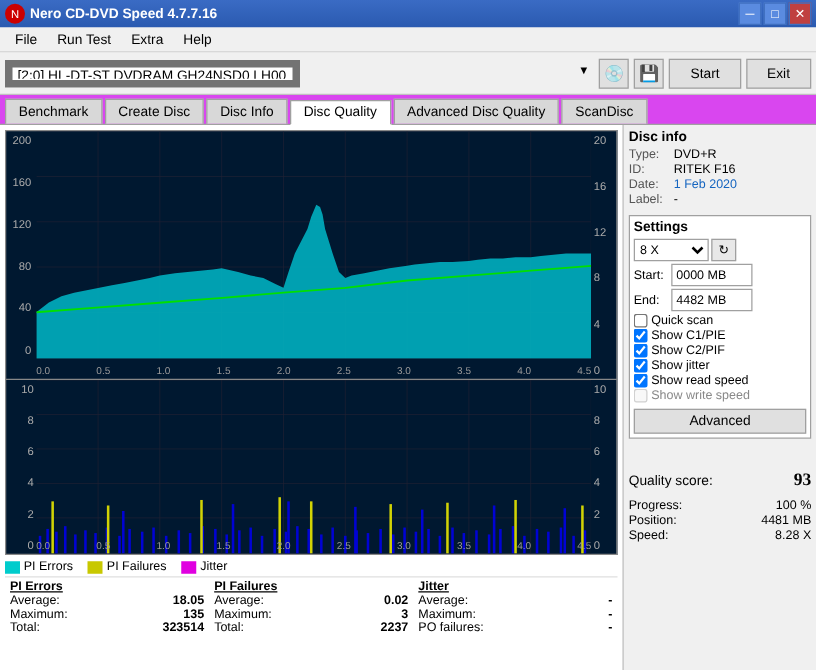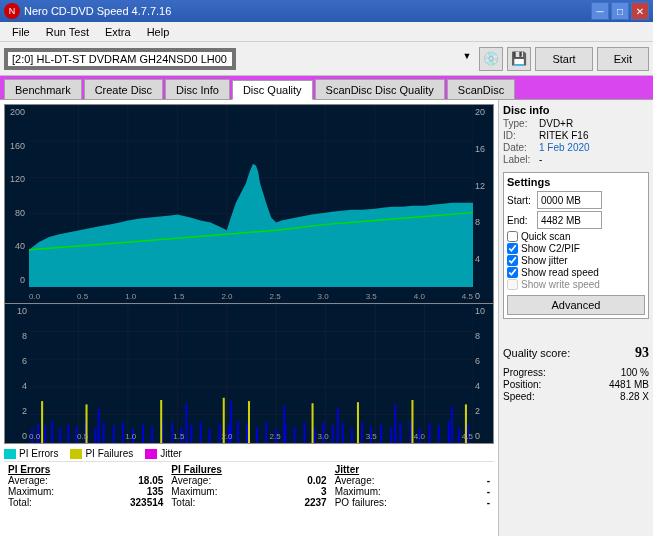--- a/index.html
+++ b/index.html
@@ -10,21 +10,21 @@
       background: linear-gradient(to bottom, #3a6bc4, #2a5ab0);
       height: 22px;
       display: flex;
       align-items: center;
       justify-content: space-between;
       padding: 0 4px;
       color: white;
     }
     .title-bar-left { display: flex; align-items: center; gap: 4px; }
     .title-bar-icon { width: 16px; height: 16px; background: #c00; border-radius: 50%; display: flex; align-items: center; justify-content: center; font-size: 9px; color: white; }
-    .title-bar-text { font-size: 11px; color: white; font-weight: normal; }
+    .title-bar-text { font-size: 11px; color: white; font-weight: bold; }
     .title-bar-controls { display: flex; gap: 2px; }
     .title-btn { width: 18px; height: 18px; background: #5a8be0; border: 1px solid #4070c0; color: white; font-size: 10px; display: flex; align-items: center; justify-content: center; cursor: pointer; }
     .title-btn.close { background: #c04040; }
 
     
     .menu-bar {
       background: #f0f0f0;
       height: 20px;
       display: flex;
       align-items: center;
@@ -61,21 +61,21 @@
       flex-direction: column;
       align-items: center;
       line-height: 1;
     }
     .nero-text { font-size: 14px; font-weight: bold; color: white; letter-spacing: 2px; }
     .cd-text { font-size: 7px; color: #aaa; letter-spacing: 1px; }
     .drive-select {
       flex: 1;
       height: 22px;
       background: white;
-      border: 4px solid #737373;
+      border: 6px solid #737373;
       padding: 1px 4px;
       font-size: 11px;
       appearance: none;
       -webkit-appearance: none;
     }
     .drive-select-wrapper { flex: 1; position: relative; }
     .drive-select-wrapper::after { content: '▼'; position: absolute; right: 4px; top: 3px; font-size: 9px; pointer-events: none; }
     .toolbar-icon-btn {
       width: 24px; height: 24px;
       background: #e0e0e0;
@@ -400,21 +400,21 @@
   <div class="toolbar-icon-btn">💾</div>
   <button class="start-btn">Start</button>
   <button class="exit-btn">Exit</button>
 </div>
 
 <div class="tabs">
   <div class="tab">Benchmark</div>
   <div class="tab">Create Disc</div>
   <div class="tab">Disc Info</div>
   <div class="tab active">Disc Quality</div>
-  <div class="tab">ScanDisc Disc Quality</div>
+  <div class="tab">Advanced Disc Quality</div>
   <div class="tab">ScanDisc</div>
 </div>
 
 <div class="main-content">
 
   <div class="charts-area">
 
     <div class="chart-container">
       <div class="chart-top">
 
@@ -714,30 +714,40 @@
       </div>
       <div class="panel-row">
         <span class="panel-key">Label:</span>
         <span class="panel-val">-</span>
       </div>
     </div>
 
     <div class="settings-box">
       <div class="settings-title">Settings</div>
       <div class="settings-row">
+        <select class="speed-select">
+          <option>8 X</option>
+        </select>
+        <div class="refresh-btn">↻</div>
+      </div>
+      <div class="settings-row">
         <span class="mb-label">Start:</span>
         <input type="text" class="mb-input" value="0000 MB" style="">
       </div>
       <div class="settings-row">
         <span class="mb-label">End:</span>
         <input type="text" class="mb-input" value="4482 MB" style="">
       </div>
       <div class="checkbox-row">
         <input type="checkbox" style="">
         <span>Quick scan</span>
+      </div>
+      <div class="checkbox-row">
+        <input type="checkbox" checked="" style="">
+        <span>Show C1/PIE</span>
       </div>
       <div class="checkbox-row">
         <input type="checkbox" checked="" style="">
         <span>Show C2/PIF</span>
       </div>
       <div class="checkbox-row">
         <input type="checkbox" checked="" style="">
         <span>Show jitter</span>
       </div>
       <div class="checkbox-row">

